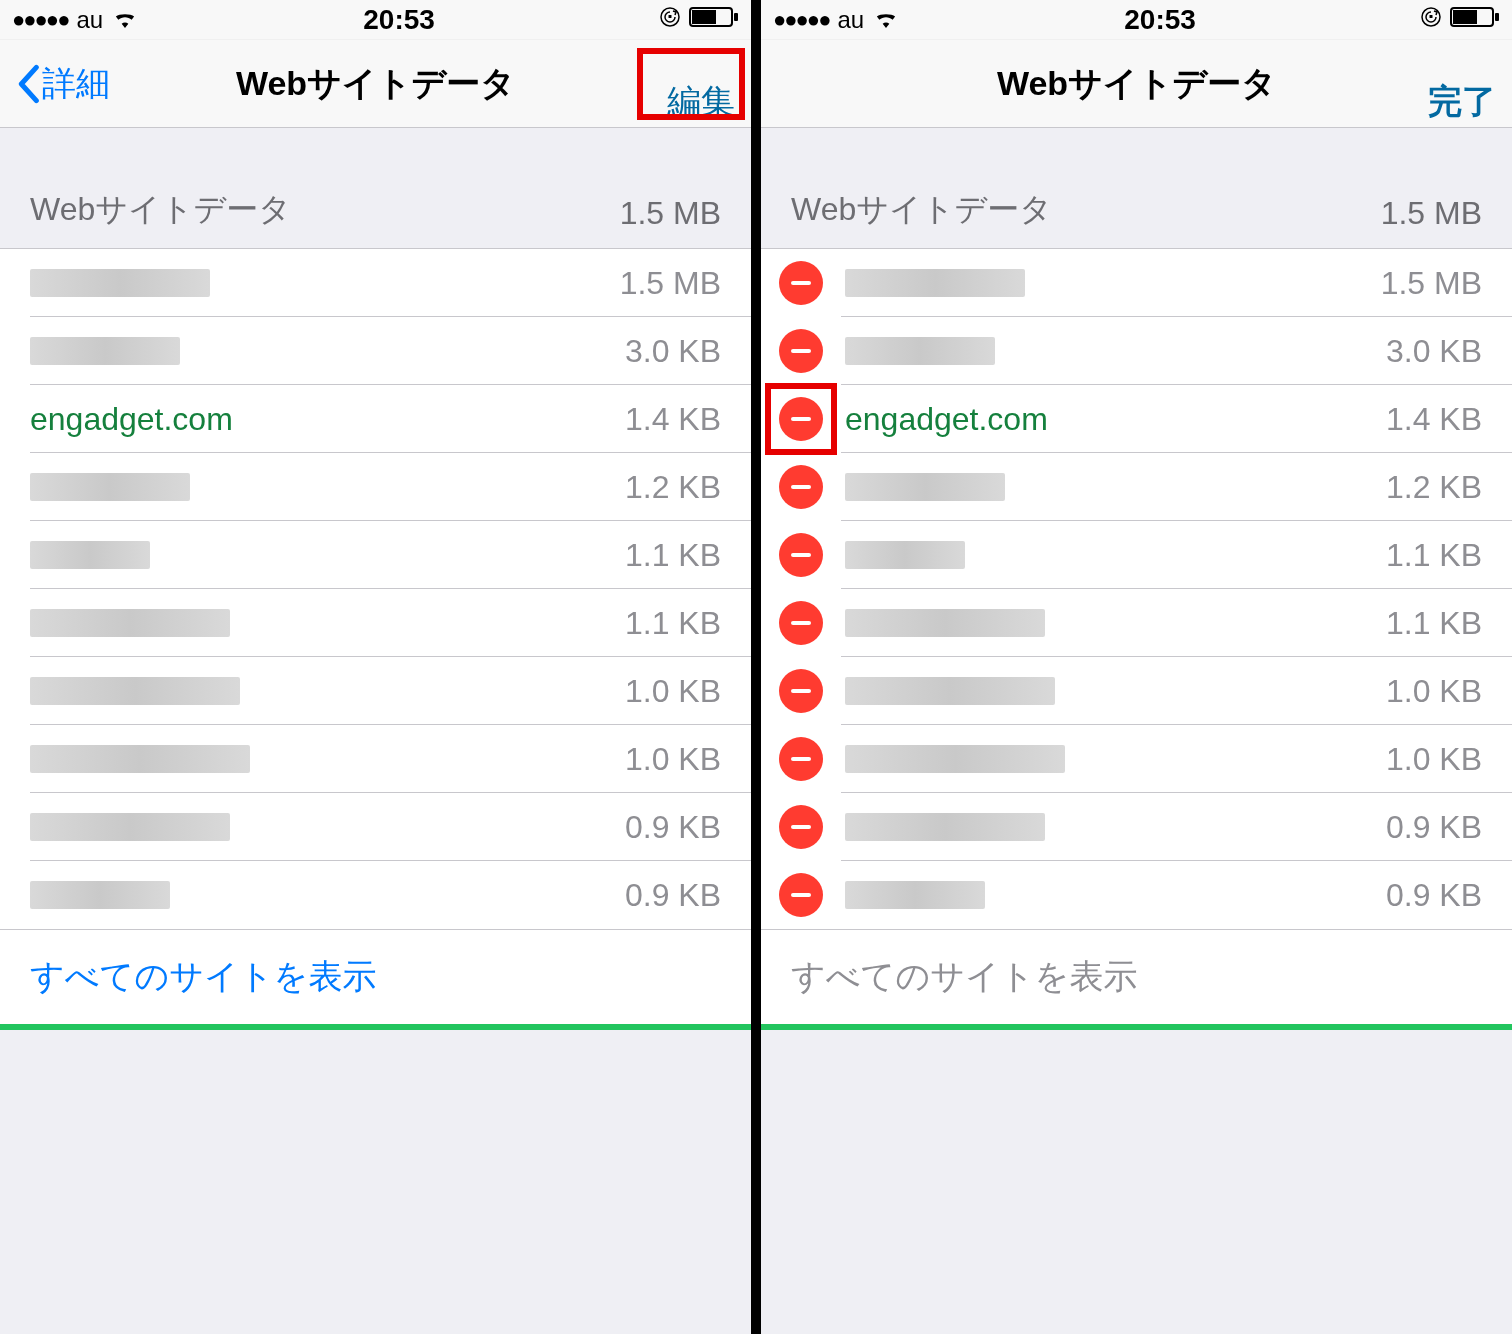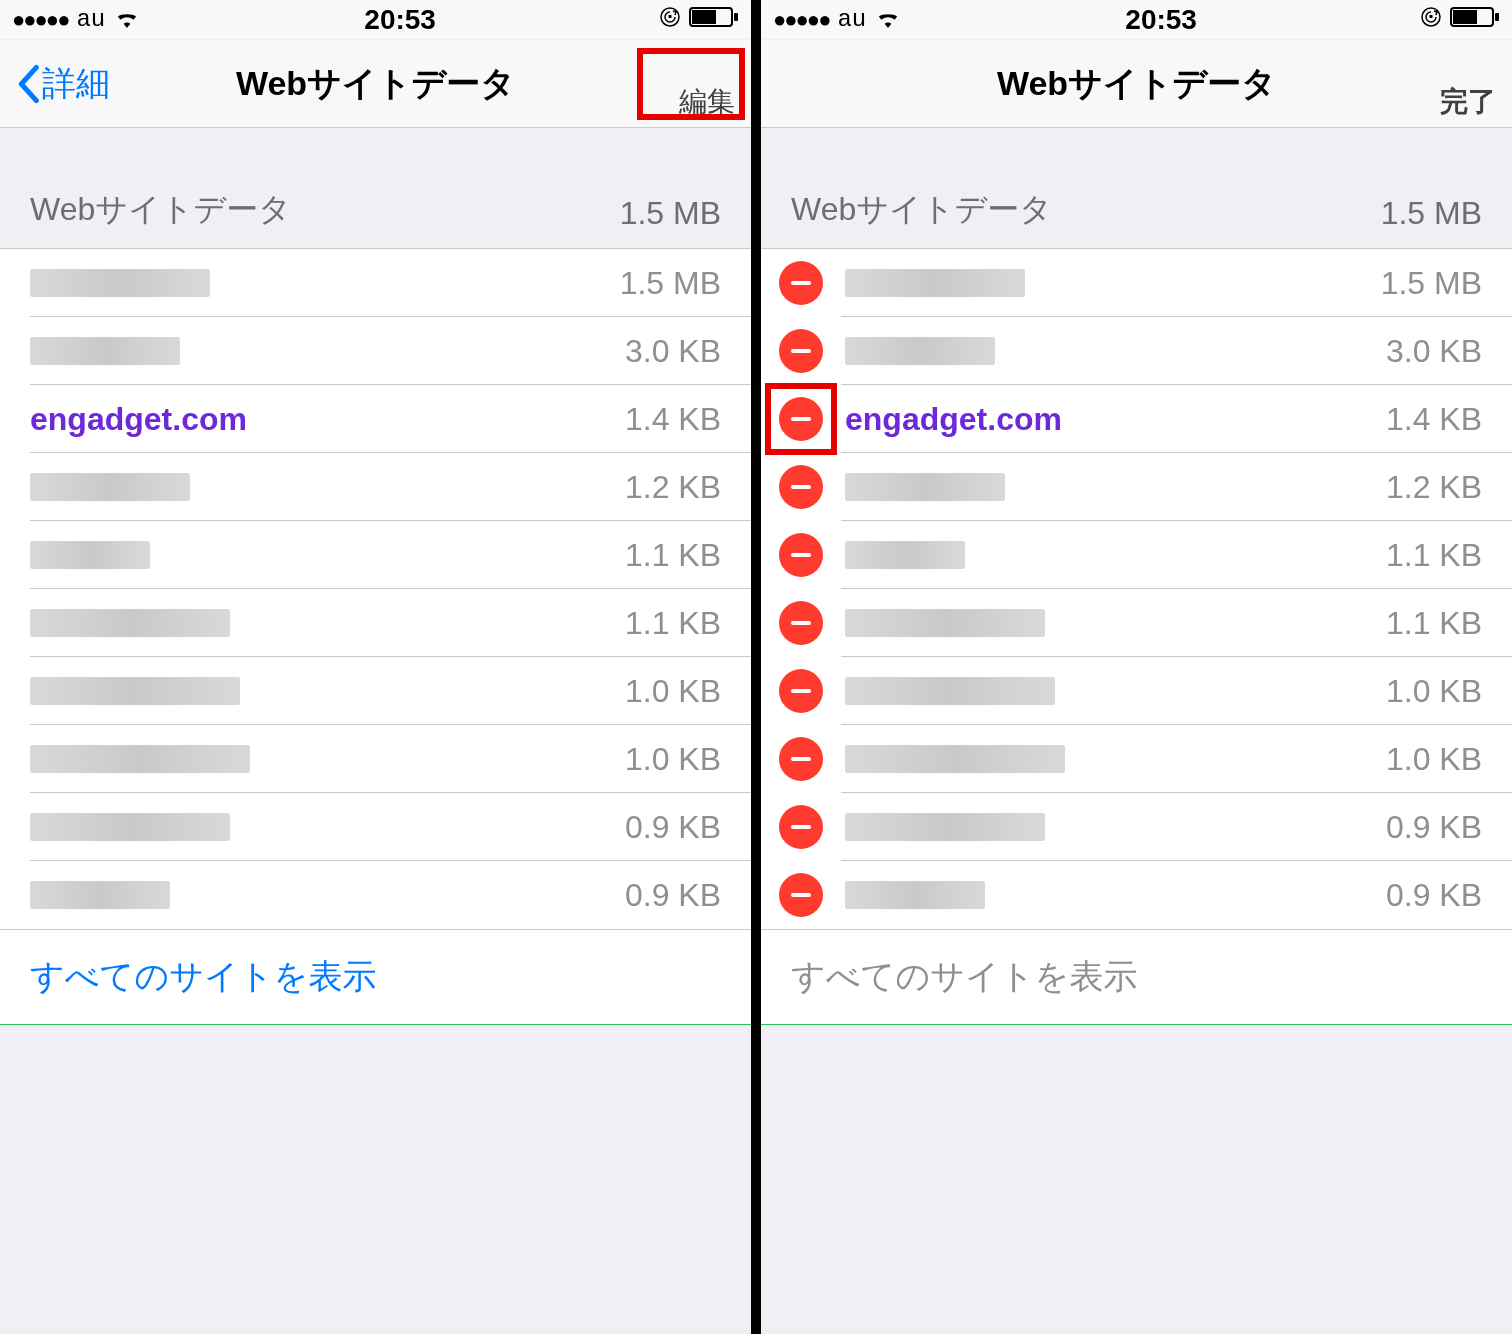--- a/index.html
+++ b/index.html
@@ -31,21 +31,21 @@
     display: flex;
     align-items: center;
     justify-content: space-between;
     padding: 0 12px;
     font-size: 24px;
     color: #000;
     border-bottom: 1px solid #f0f0f0;
   }
   .status-left, .status-right { display: flex; align-items: center; gap: 8px; }
   .signal-dots { letter-spacing: -2px; font-size: 22px; }
-  .carrier { font-size: 24px; font-family: Liberation Mono, monospace; }
+  .carrier { font-size: 24px; }
   .wifi-icon svg { width: 28px; height: 20px; }
   .status-time { font-weight: 700; font-size: 28px; }
   .lock-rot svg { width: 22px; height: 22px; }
   .battery svg { width: 50px; height: 22px; }
 
   
   .nav-bar {
     height: 88px;
     background: #f8f8f8;
     border-bottom: 1px solid #c8c7cc;
@@ -65,22 +65,22 @@
   .nav-back svg { width: 24px; height: 40px; }
   .nav-title {
     position: absolute;
     left: 50%;
     transform: translateX(-50%);
     font-size: 34px;
     font-weight: 600;
     color: #000;
   }
   .nav-action {
-    color: #404040;
-    font-size: 28px;
+    color: #0369a1;
+    font-size: 34px;
     margin-top: 36px;
   }
   .nav-action.done { font-weight: 600; }
   .nav-placeholder { width: 80px; }
 
   .highlight-box {
     position: absolute;
     border: 6px solid #e60000;
     pointer-events: none;
   }
@@ -129,41 +129,40 @@
     margin-right: 22px;
     flex-shrink: 0;
   }
   .delete-btn .minus {
     width: 20px; height: 4px; background: #fff; border-radius: 2px;
   }
 
   .row-label {
     flex: 1;
     font-size: 32px;
-    color: #6d28d9;
-    display: flex;
-    align-items: center;
-    font-weight: bold;
+    color: #15803d;
+    display: flex;
+    align-items: center;
   }
   .row-size {
     font-size: 32px;
     color: #8e8e93;
   }
   .redacted {
     display: inline-block;
     height: 28px;
     background: linear-gradient(90deg, #d9d9d9, #c9c9c9, #d9d9d9);
     border-radius: 2px;
   }
   .redacted-stack { display: flex; flex-direction: column; gap: 3px; }
 
   .footer-link {
     background: #fff;
     border-top: 1px solid #c8c7cc;
-    border-bottom: 1px solid #22c55e;
+    border-bottom: 6px solid #22c55e;
     padding: 24px 30px;
     font-size: 34px;
     color: #007aff;
     margin-top: -1px;
   }
   .footer-link.disabled { color: #8e8e93; }
 </style>
 </head>
 <body>
 

